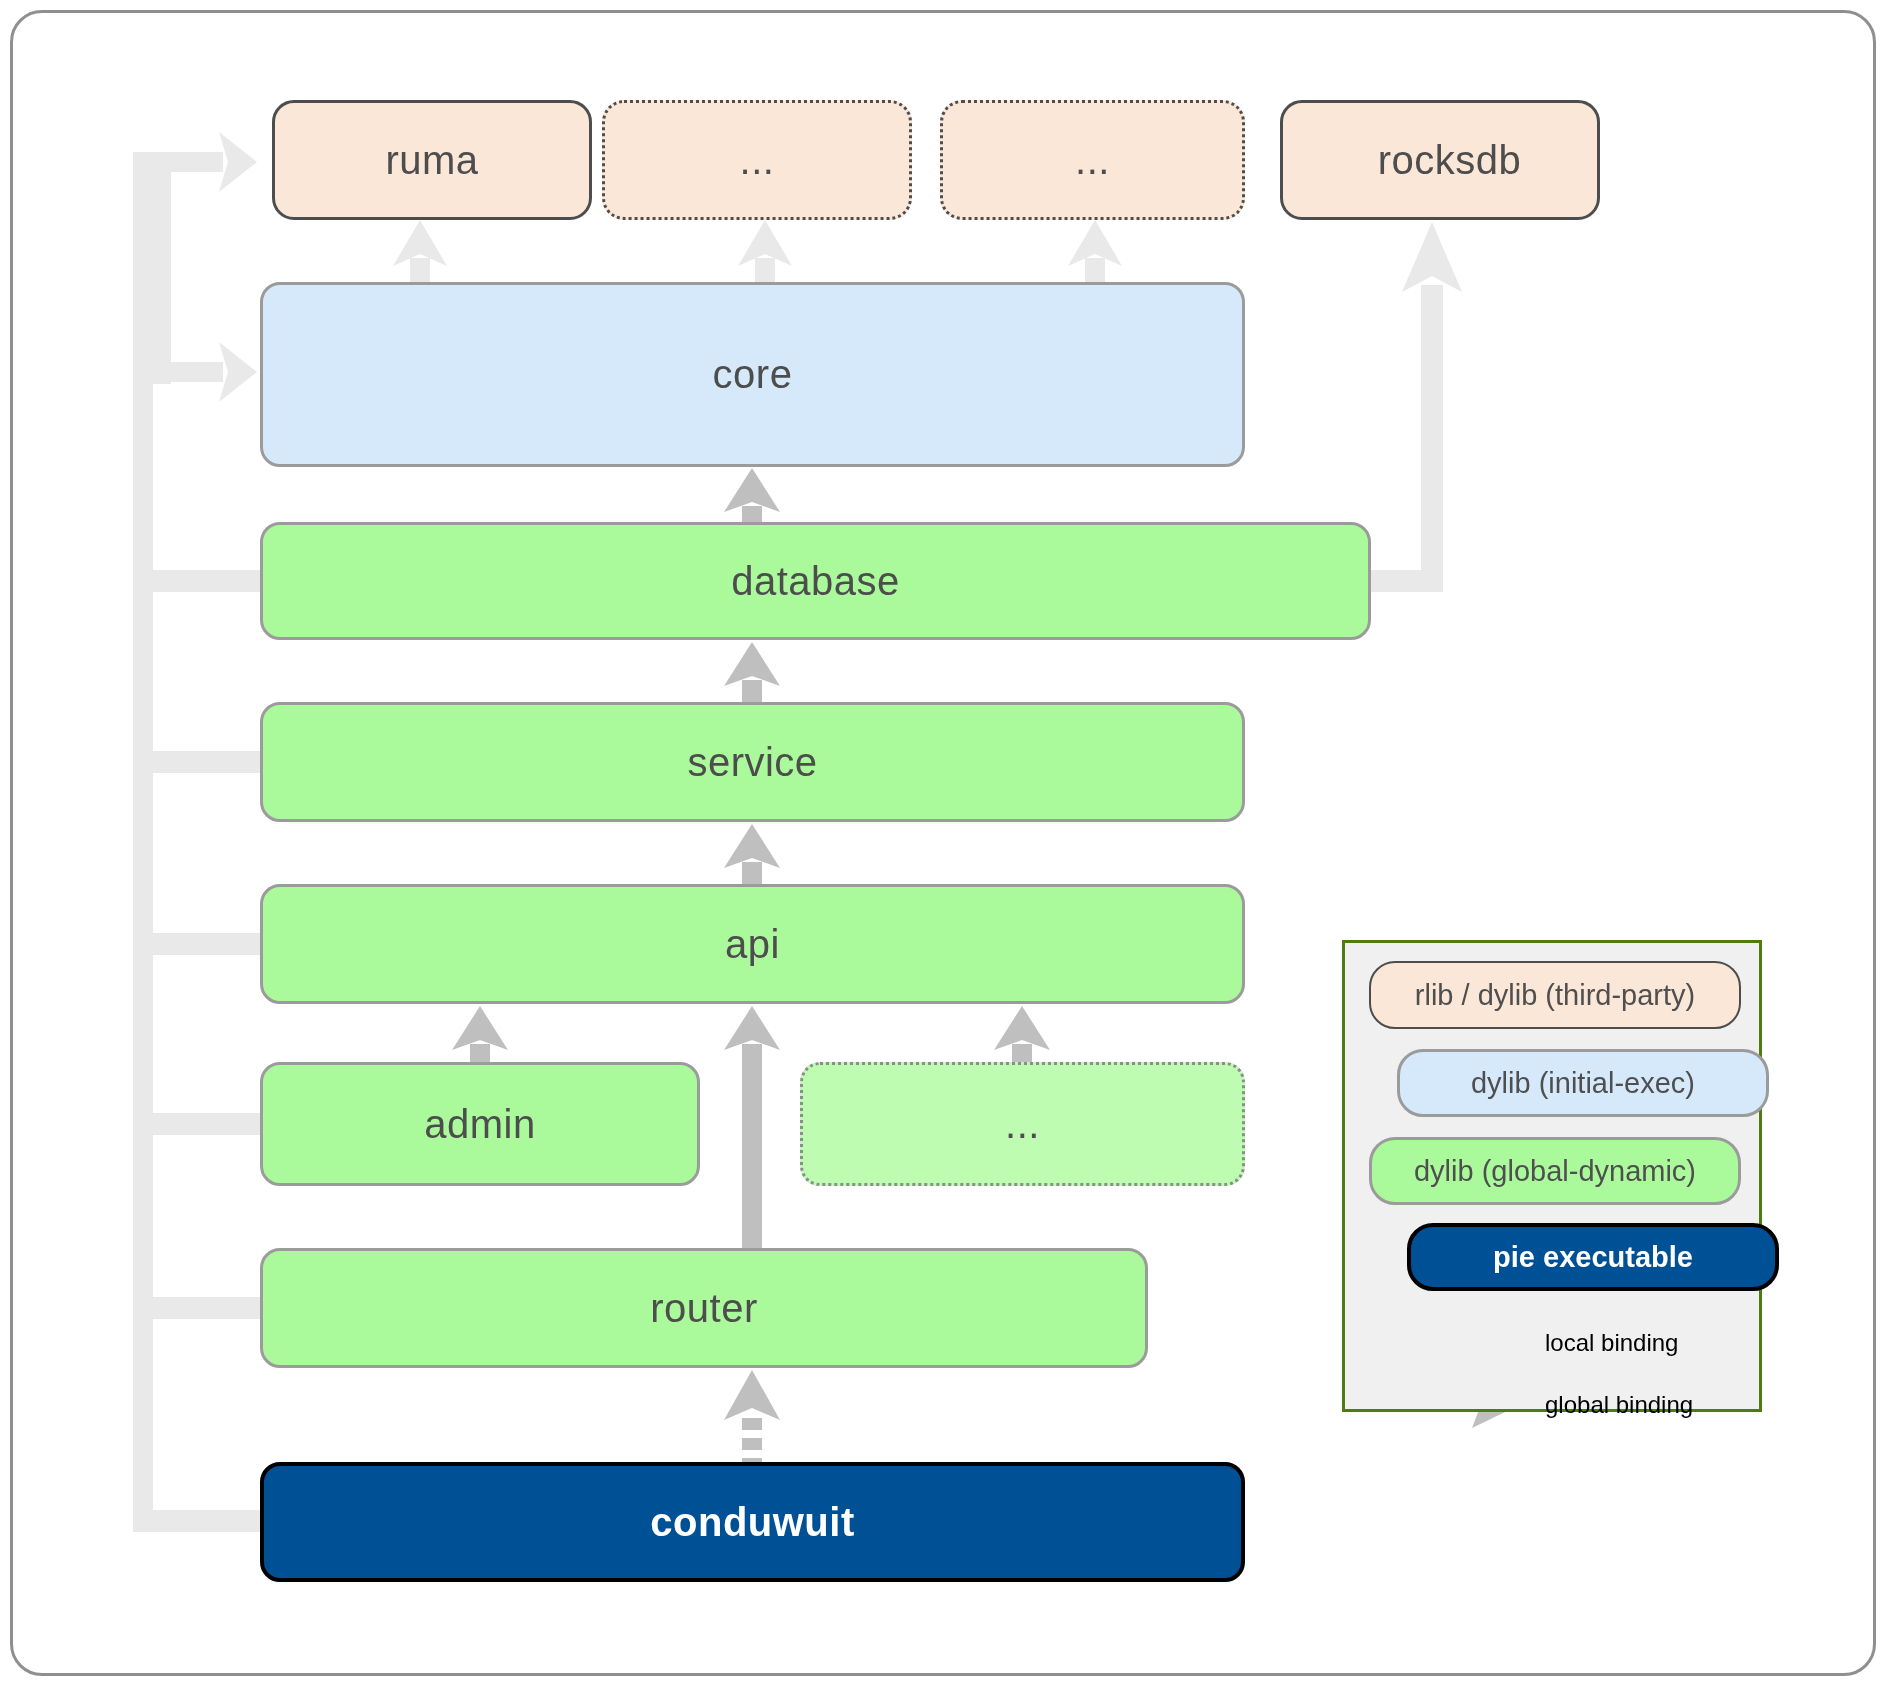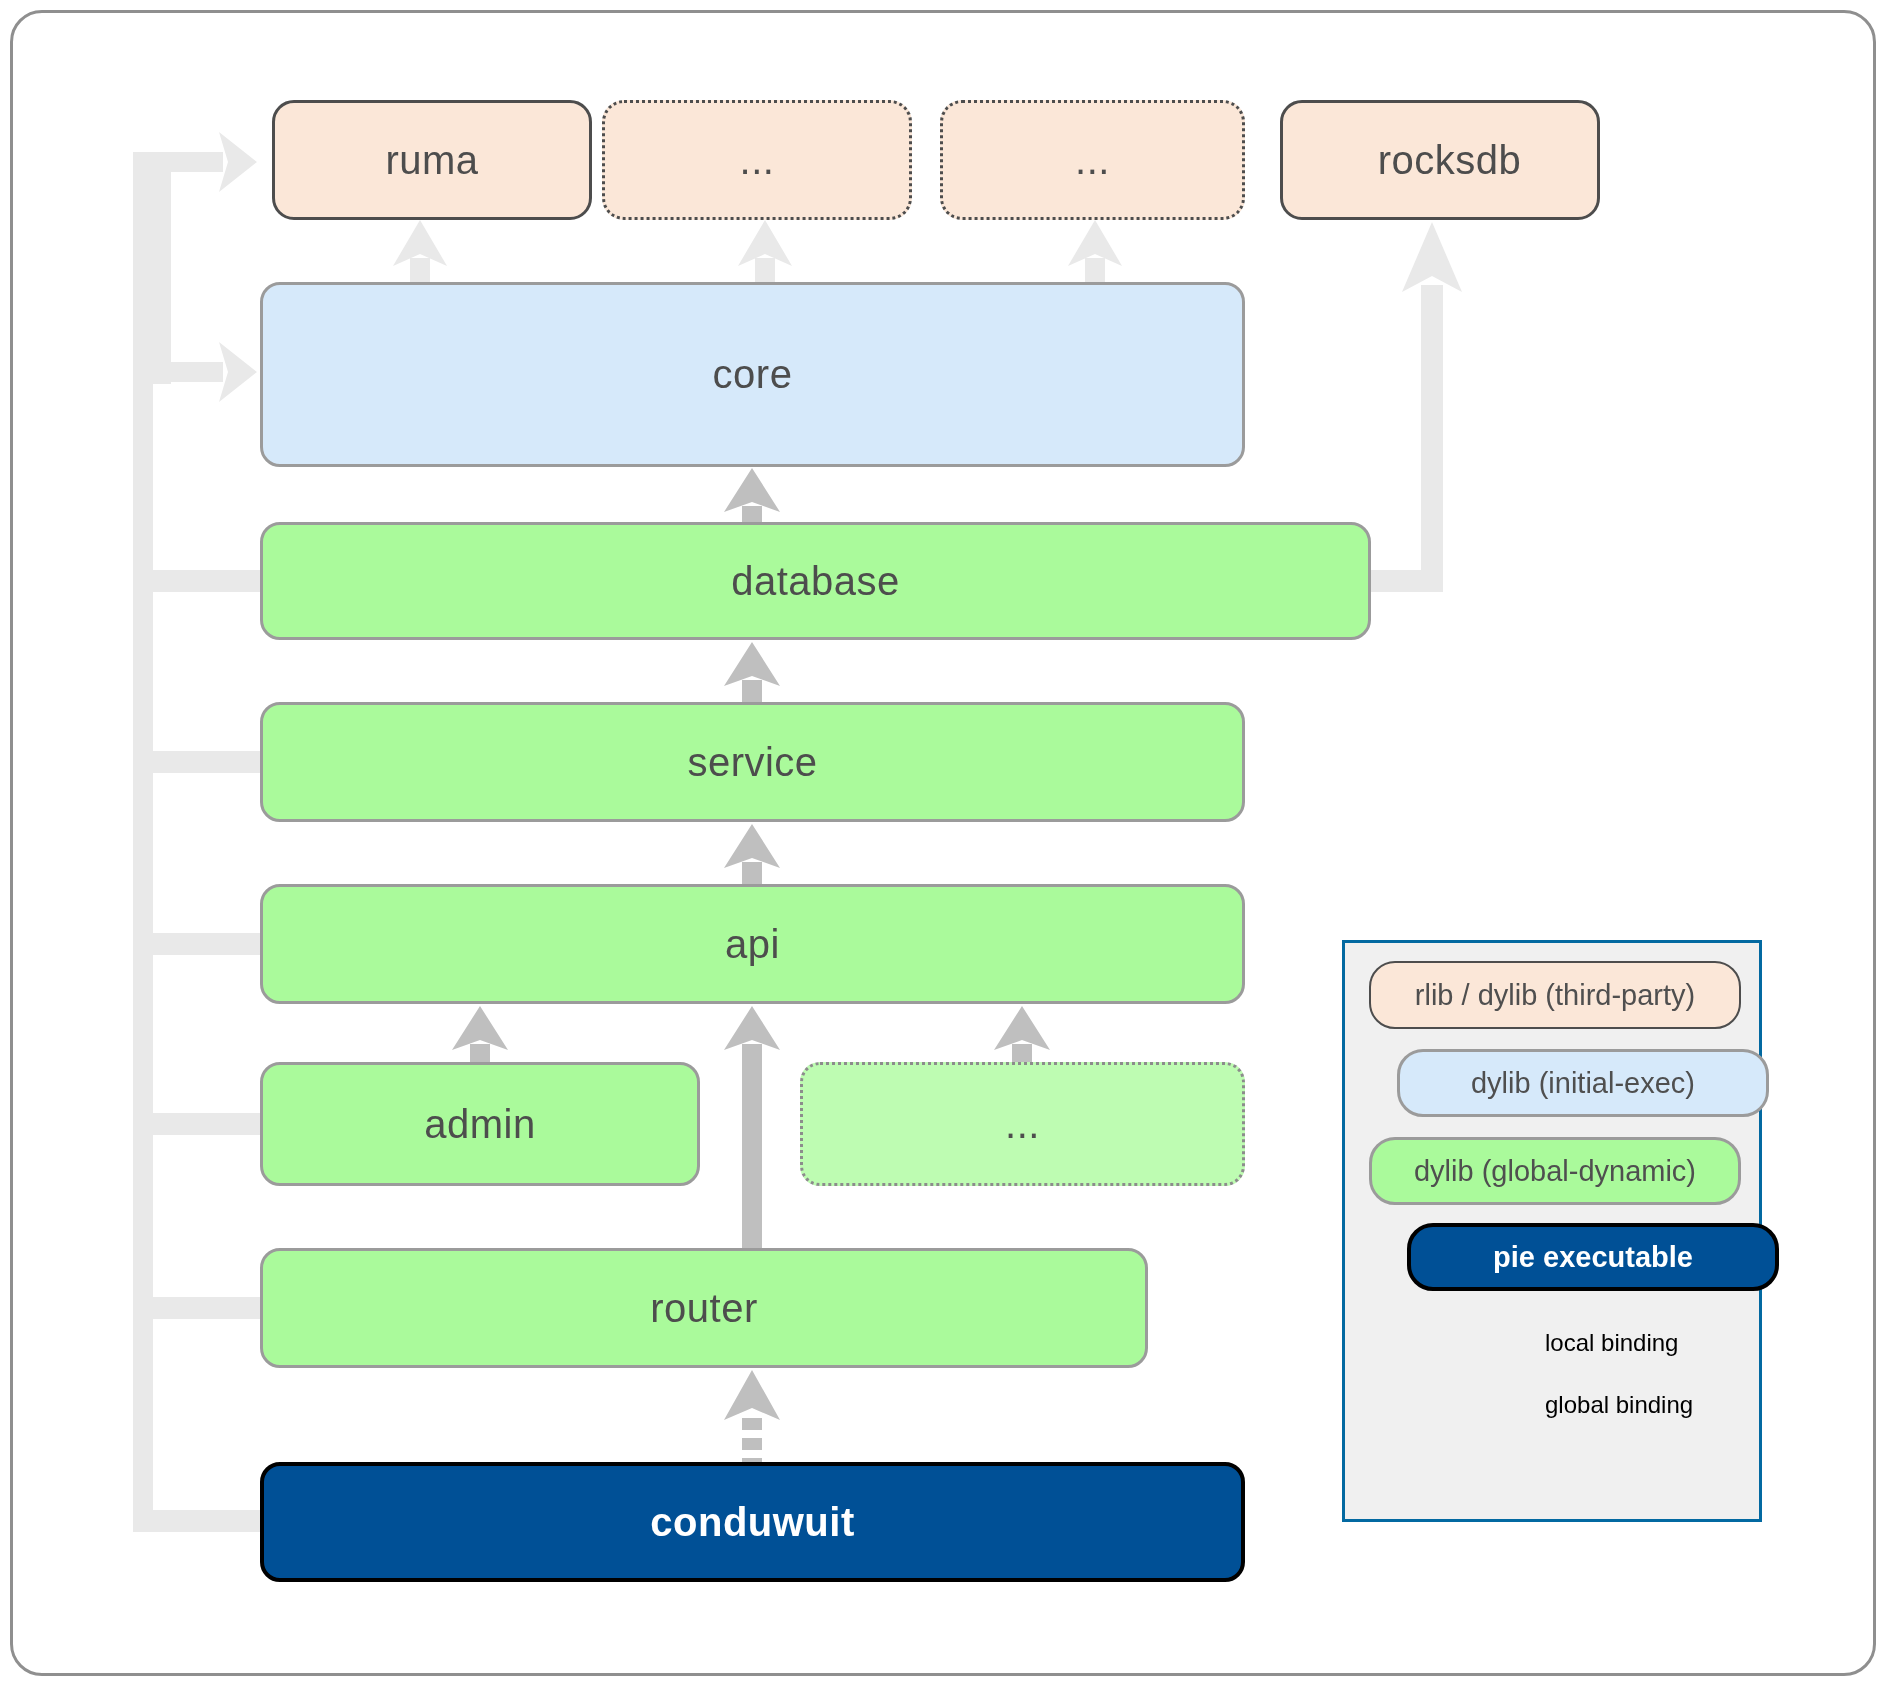--- a/index.html
+++ b/index.html
@@ -10,22 +10,22 @@
   svg.edges{position:absolute;left:0;top:0;width:1883px;height:1683px;pointer-events:none;}
   .node{position:absolute;display:flex;align-items:center;justify-content:center;
         box-sizing:border-box;font-size:40px;font-weight:500;color:#4d4d4d;
         border-radius:20px;letter-spacing:.5px;}
   .third{background:#fbe7d8;border:3px solid #4d4d4d;border-radius:22px;}
   .third.dotted{border:3px dotted #4d4d4d;}
   .blue{background:#d6e9fa;border:3px solid #9b9b9b;}
   .green{background:#aafa9b;border:3px solid #9b9b9b;}
   .green-light{background:#befcb2;border:3px dotted #8c8c8c;}
   .pie{background:#005096;border:4px solid #000;color:#ffffff;font-weight:600;}
-  .legend{position:absolute;left:1342px;top:940px;width:420px;height:582px;
-          box-sizing:border-box;background:#f0f0f0;border:3px solid #0369a1;}
+  .legend{position:absolute;left:1342px;top:940px;width:420px;height:472px;
+          box-sizing:border-box;background:#f0f0f0;border:3px solid #4d7c0f;}
   .legend .swatch{position:absolute;left:24px;width:372px;height:68px;
           display:flex;align-items:center;justify-content:center;
           font-size:29px;color:#4f4f4f;border-radius:26px;box-sizing:border-box;}
   .legend .swatch.third{border-width:2.5px;}
   .legend .swatch.pie{color:#fff;font-weight:600;margin-left:38px;}
   .legend .bind-label{position:absolute;left:200px;font-size:24px;color:#000000;
           transform:translateY(-50%);}
 </style>
 </head>
 <body>

